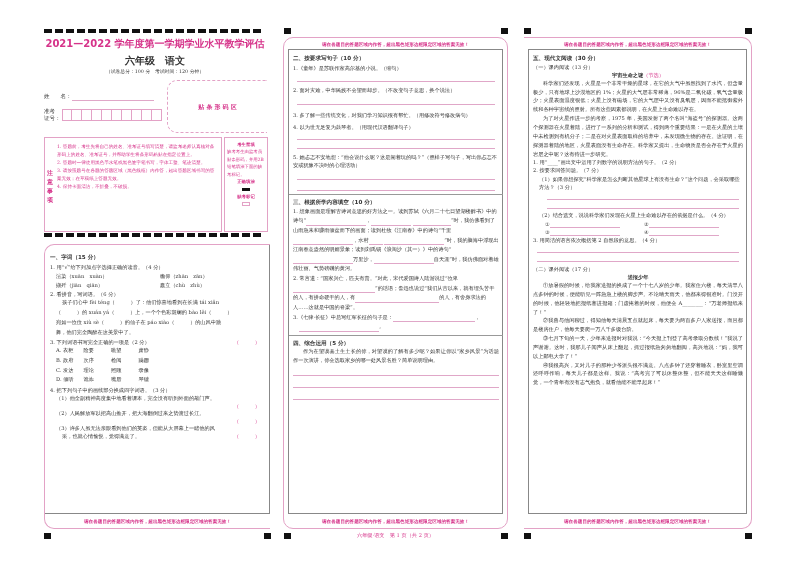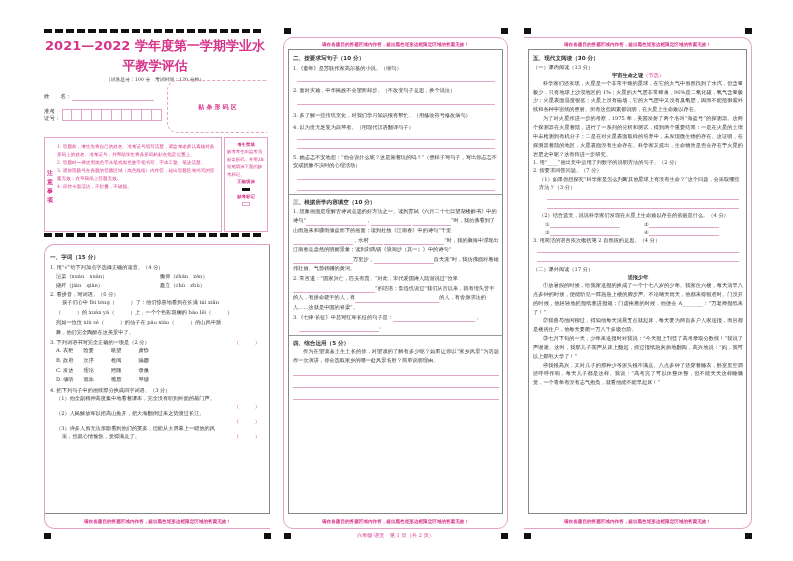--- a/index.html
+++ b/index.html
@@ -35,21 +35,22 @@
 <div class="mk" style="left:524px; top:28px;"></div>
 <div class="mk" style="left:745px; top:28px;"></div>
 <div class="mk" style="left:44px; top:533px;"></div>
 <div class="mk" style="left:264px; top:533px;"></div>
 <div class="mk" style="left:284px; top:533px;"></div>
 <div class="mk" style="left:501px; top:533px;"></div>
 <div class="mk" style="left:524px; top:533px;"></div>
 <div class="mk" style="left:745px; top:533px;"></div>
 
 <div class="col" style="left:44px; top:36px; width:222px;">
-  <div class="center pink bold" style="font-size:13px; font-family:'DejaVu Sans',sans-serif;">2021—2022 学年度第一学期学业水平教学评估</div>
+  <div class="center pink bold" style="font-size:10px; font-family:'DejaVu Sans',sans-serif;">2021—2022 学年度第一学期学业水平教学评估</div>
+  <div class="center bold" style="font-size:10px; margin-top:1px;">六年级　语文</div>
   <div class="center" style="font-size:4.8px;">（试卷总分：100 分　考试时间：120 分钟）</div>
 </div>
 
 <div class="col" style="left:44px; top:92px; width:120px;">
   <div style="display:flex; align-items:flex-end;">
     <span style="font-size:5.5px;">姓　　名：</span>
     <span class="blank" style="width:82px;"></span>
   </div>
   <div style="display:flex; margin-top:7px; align-items:center;">
     <div style="font-size:5.5px; line-height:1.4;">

